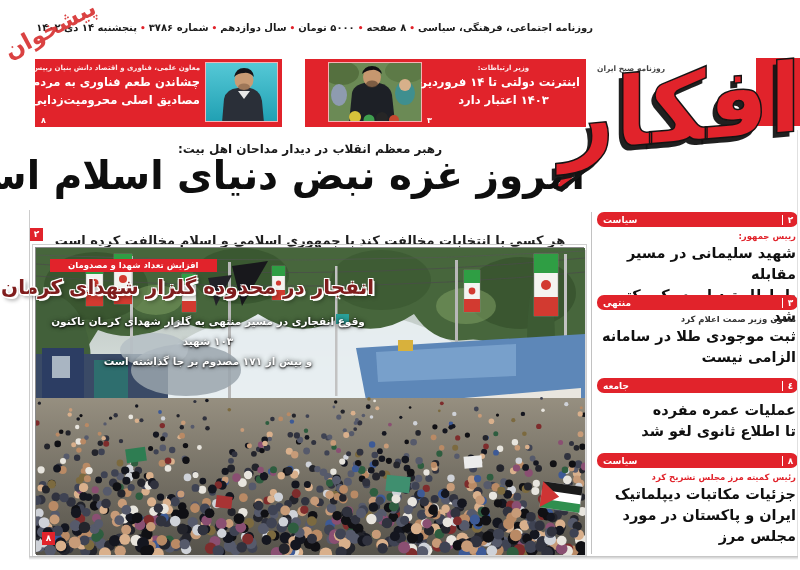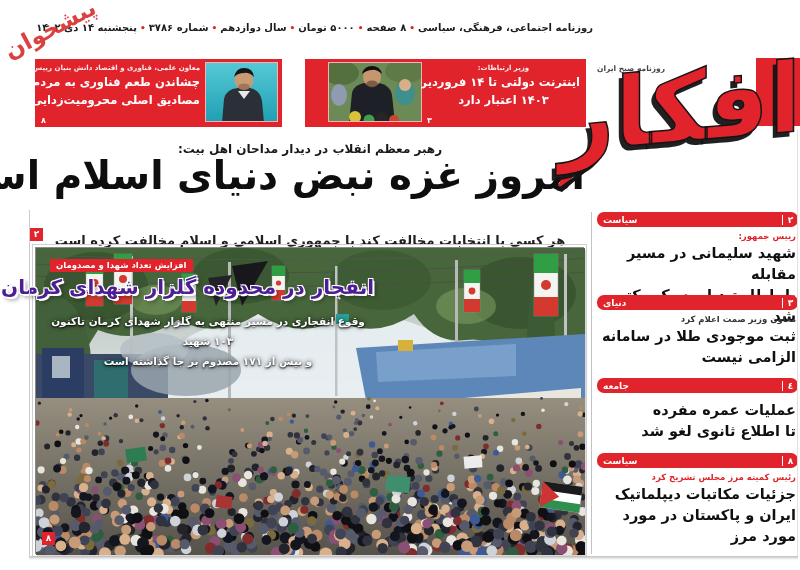--- a/index.html
+++ b/index.html
@@ -47,23 +47,23 @@
   .page-badge { position:absolute; background:#e1232b; color:#fff; font-size:9px; font-weight:bold;
                 width:13px; height:13px; line-height:13px; text-align:center; }
   .lead-badge { left:30px; top:228px; }
 
   
   .photo { position:absolute; left:35px; top:247px; width:549px; height:307px;
            border:1px solid #8a8a8a; outline:1px solid #cfcfcf; outline-offset:2px;
            box-shadow:2px 3px 0 rgba(120,120,120,.28); background:#cfd6d4; }
   .photo svg { display:block; }
   .ph-kicker { position:absolute; top:11px; left:14px; background:#e1232b; color:#fff;
-               font-size:8.5px; font-weight:bold; padding:1px 6px 2px; direction:rtl; white-space:nowrap; }
+               font-size:8.5px; font-weight:bold; padding:1px 18px 2px; direction:rtl; white-space:nowrap; }
   .ph-headline { position:absolute; top:27px; left:8px; width:330px; text-align:center;
-                 font-size:20px; font-weight:bold; color:#4c1d95; direction:rtl; white-space:nowrap;
+                 font-size:20px; font-weight:bold; color:#7f1d1d; direction:rtl; white-space:nowrap;
                  text-shadow:1px 1px 0 #fff,-1px -1px 0 #fff,1px -1px 0 #fff,-1px 1px 0 #fff,2px 2px 0 #fff,3px 3px 4px rgba(0,0,0,.45); }
   .ph-sub { position:absolute; top:64px; left:12px; width:320px; direction:rtl; text-align:center;
             font-size:10.5px; font-weight:bold; color:#fff; line-height:1.9;
             text-shadow:0 1px 2px #000,0 0 5px rgba(0,0,0,.85); }
   .ph-badge { left:6px; top:auto; bottom:8px; position:absolute; }
 
   
   .sep-v { position:absolute; left:591px; top:212px; width:1px; height:342px; background:#c2c2c2; }
   .sb-item { position:absolute; left:597px; width:201px; direction:rtl; }
   .sb-bar { direction:ltr; display:flex; height:15px; background:#e1232b; color:#fff; align-items:center;border-radius:7px; }
@@ -1242,21 +1242,21 @@
     </div>
     <div class="sb-kicker">رییس جمهور:</div>
     <div class="sb-title">
       <div>شهید سلیمانی در مسیر مقابله</div>
       <div>با باطل تبدیل به یک مکتب شد</div>
     </div>
   </div>
 
   <div class="sb-item" style="top:295px;">
     <div class="sb-bar">
-      <span class="sb-label">دنیای</span>
+      <span class="sb-label">منتهی</span>
       <span class="sb-num">۳</span>
     </div>
     <div class="sb-kicker dark">معاون وزیر صمت اعلام کرد</div>
     <div class="sb-title">
       <div>ثبت موجودی طلا در سامانه</div>
       <div>الزامی نیست</div>
     </div>
   </div>
 
   <div class="sb-item" style="top:378px;">
@@ -1272,20 +1272,20 @@
 
   <div class="sb-item" style="top:453px;">
     <div class="sb-bar">
       <span class="sb-label">سیاست</span>
       <span class="sb-num">۸</span>
     </div>
     <div class="sb-kicker">رئیس کمیته مرز مجلس تشریح کرد</div>
     <div class="sb-title">
       <div>جزئیات مکاتبات دیپلماتیک</div>
       <div>ایران و پاکستان در مورد</div>
-      <div>مورد مرز</div>
+      <div>مجلس مرز</div>
     </div>
   </div>
 
   <div class="edge-left"></div>
   <div class="edge-right"></div>
   <div class="edge-bottom"></div>
 </div>
 
 </body></html>

